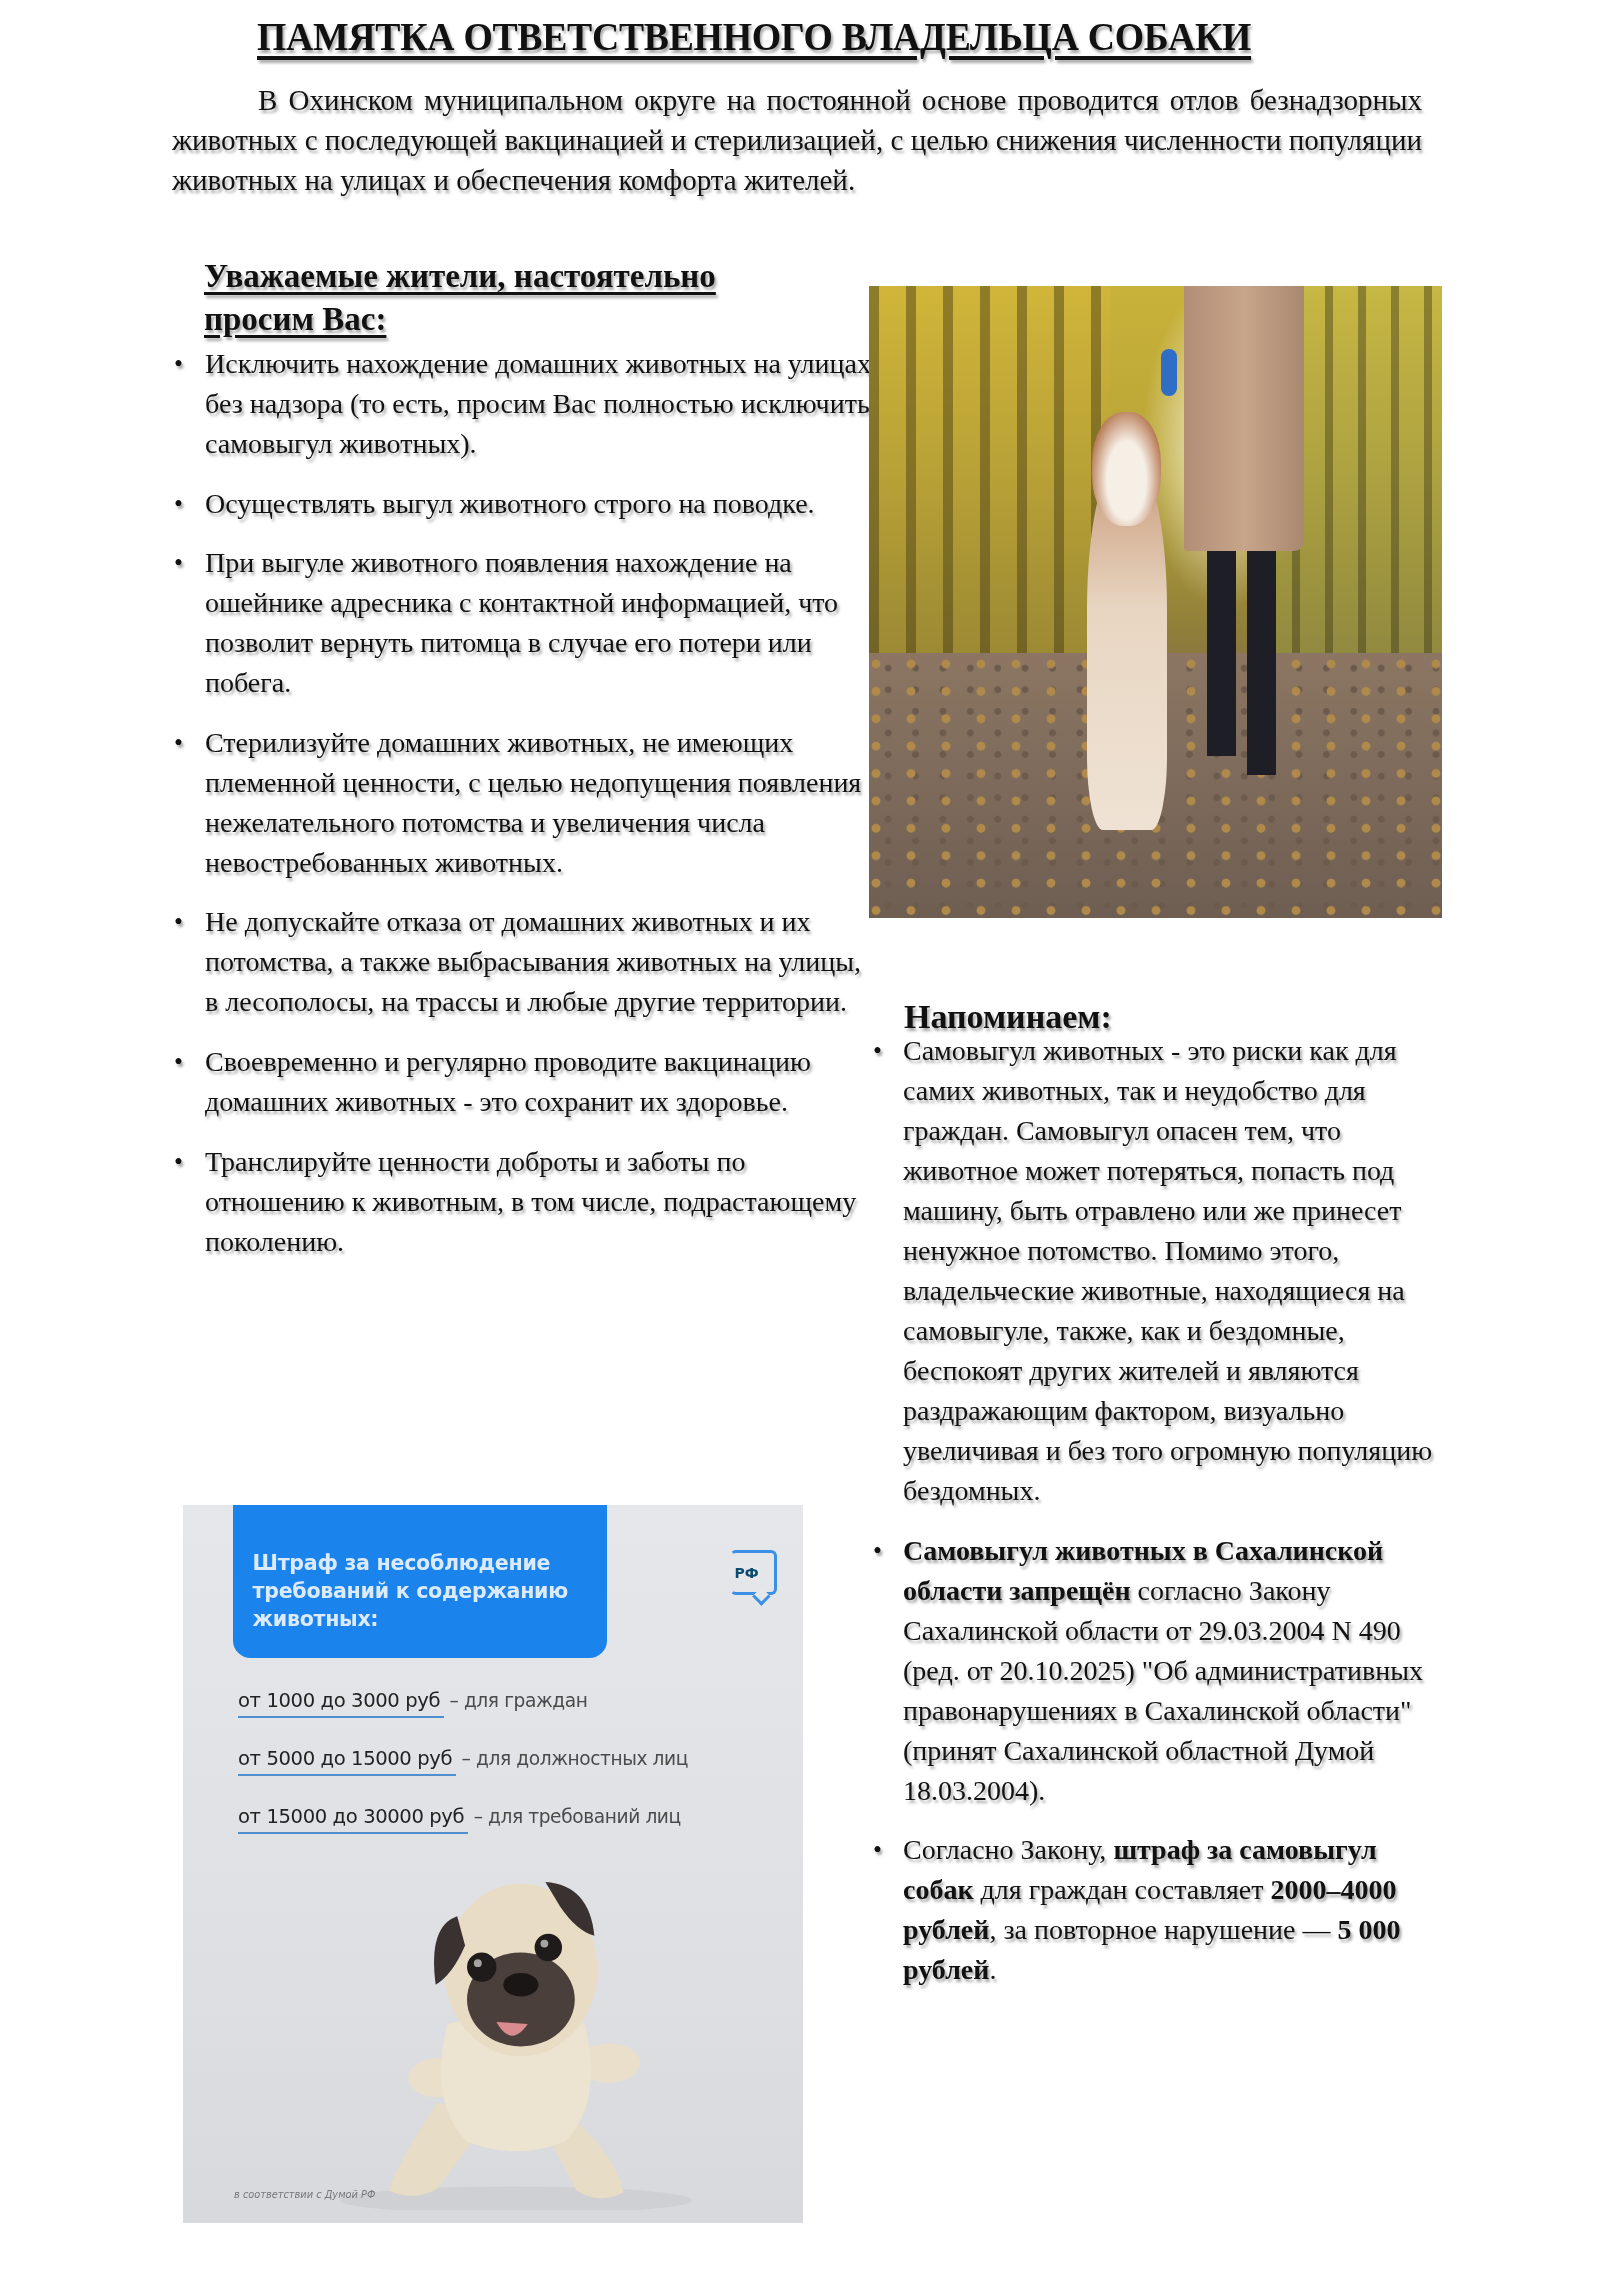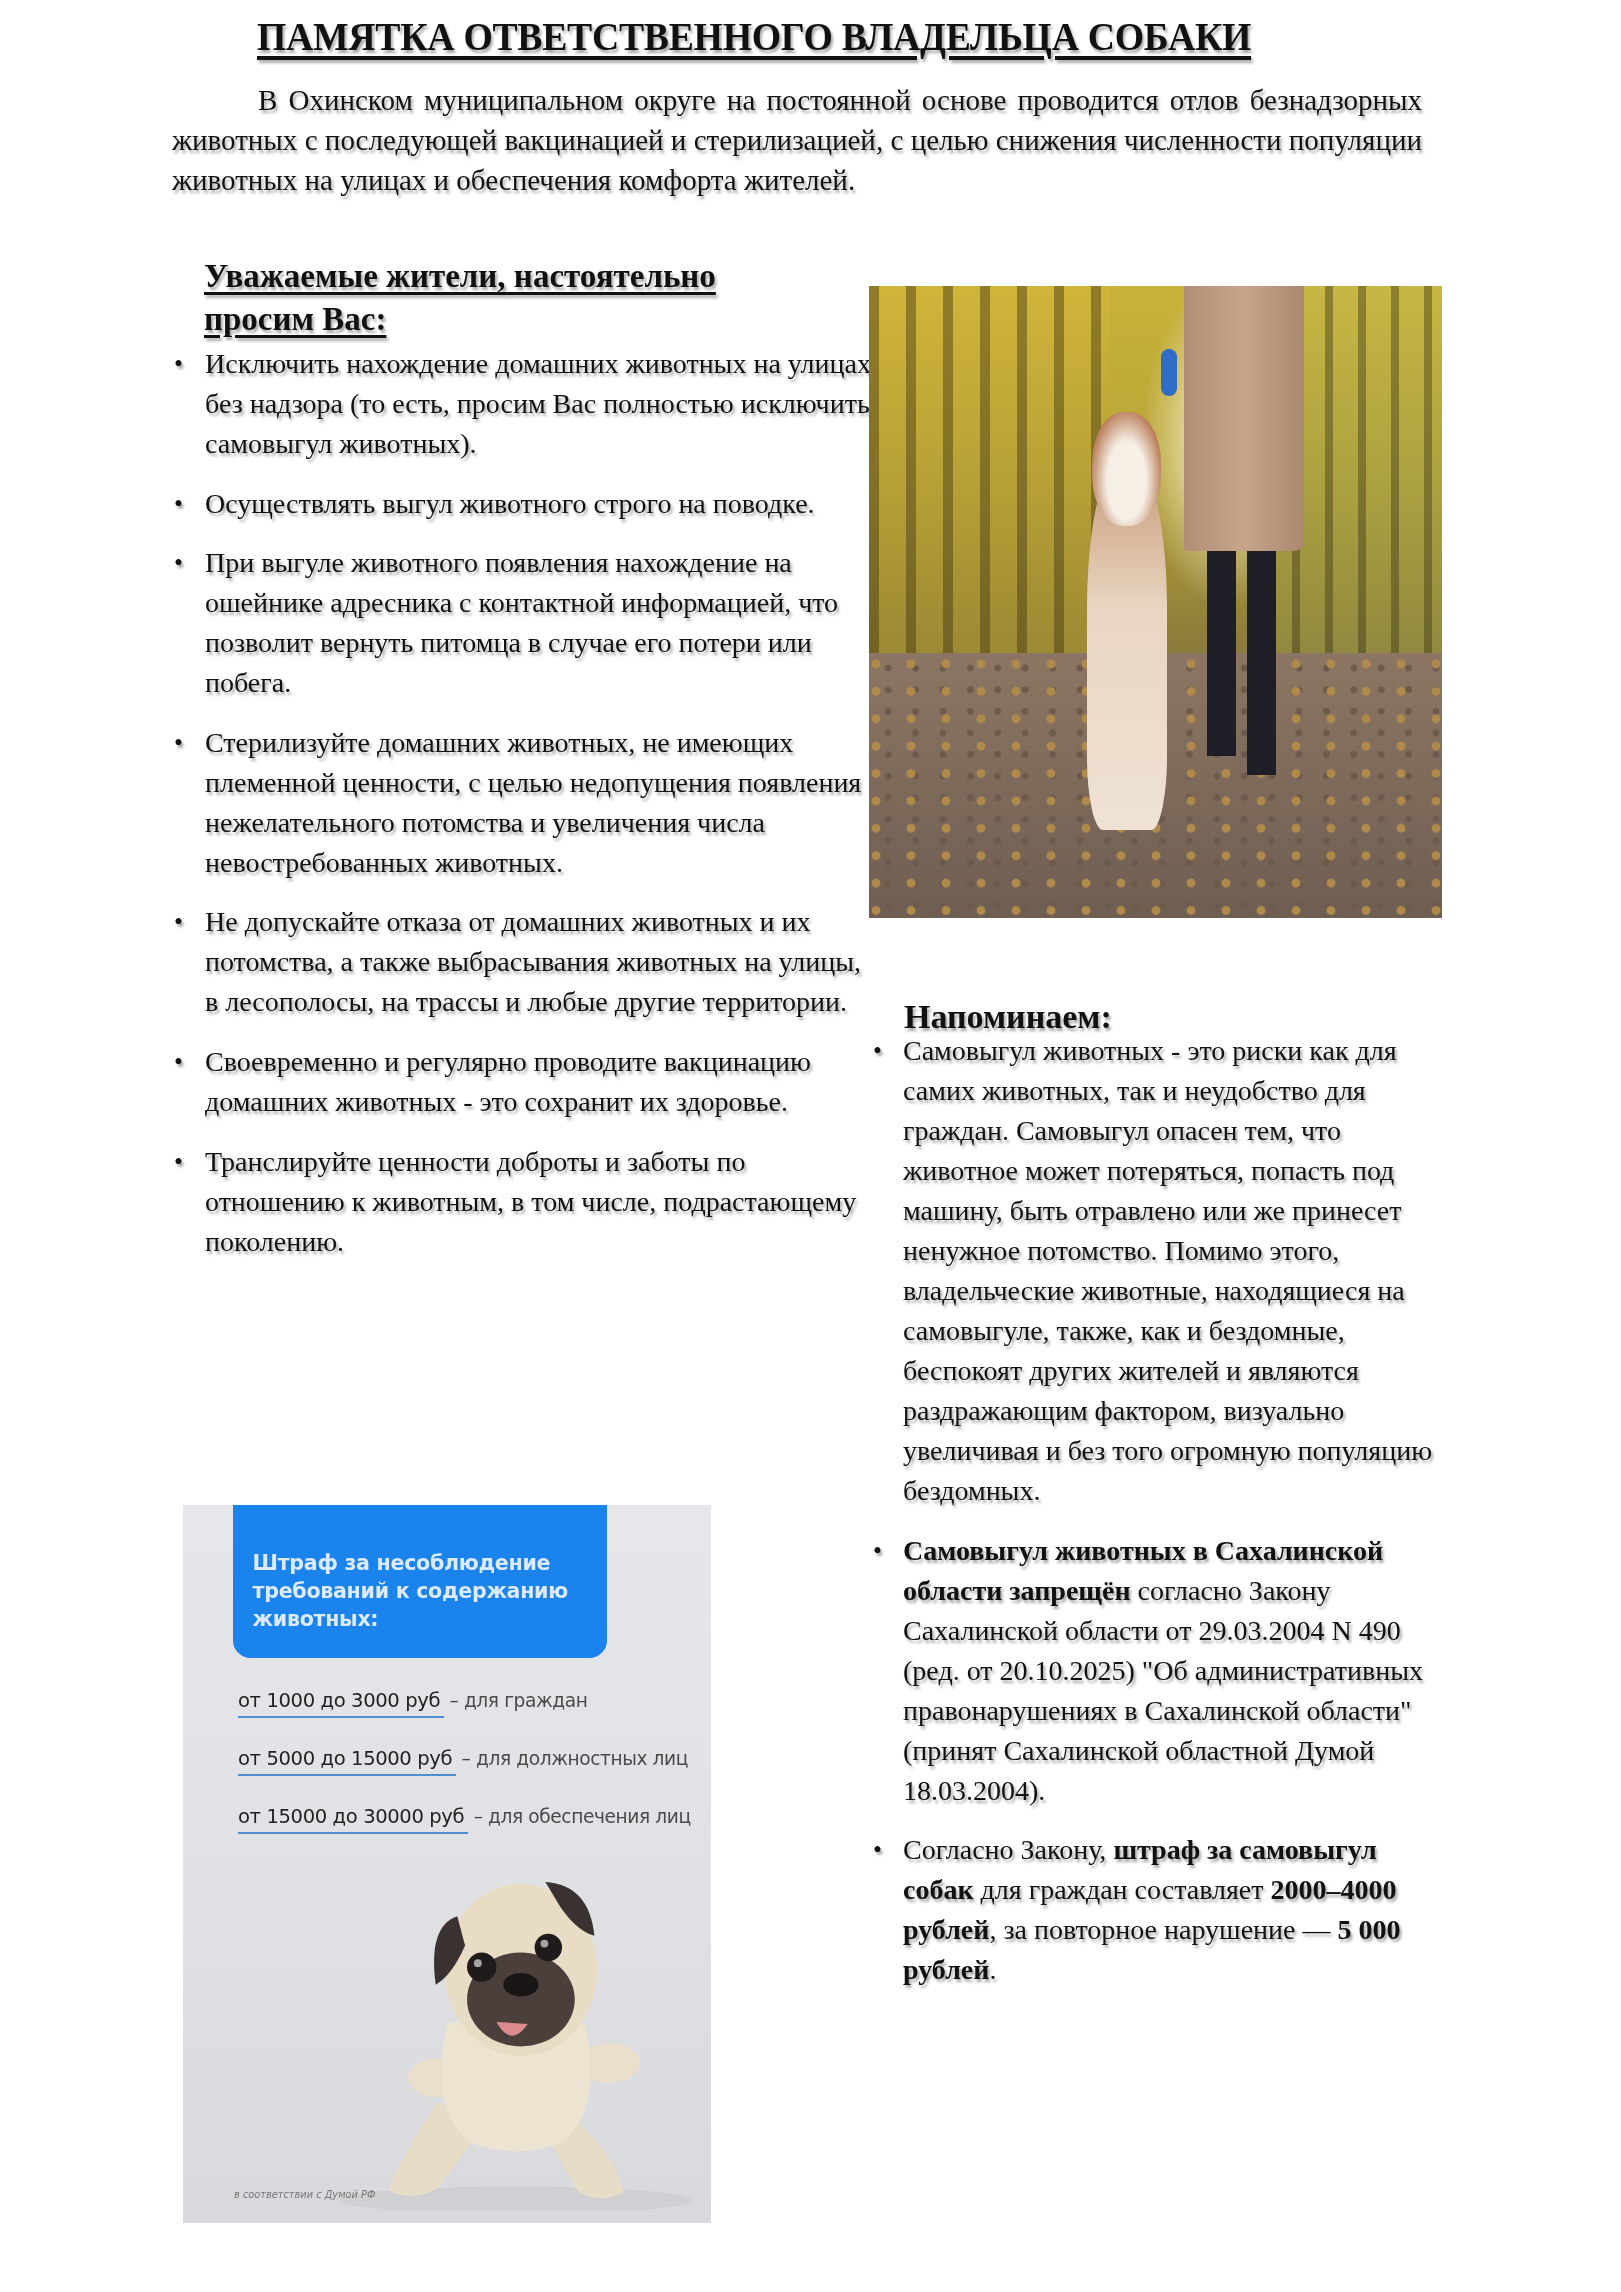--- a/index.html
+++ b/index.html
@@ -98,21 +98,21 @@
     text-decoration-thickness: 2.9px; text-underline-offset: 4.9px; margin-top: 44px;
   }
   .right-list {
     position: absolute; left: 871px; top: 1031px; width: 573px;
     list-style: none;
   }
   .right-list li { padding-left: 32px; }
 
   
   .fine-card {
-    position: absolute; left: 183px; top: 1505px; width: 528px; height: 718px;
+    position: absolute; left: 183px; top: 1505px; width: 620px; height: 718px;
     background: linear-gradient(180deg, #e6e7ea 0%, #dfe0e3 60%, #d8d9dc 100%);
     overflow: hidden;
     font-family: "DejaVu Sans", "Liberation Sans", sans-serif;
     padding-left: 27px;
   }
   .fine-card .blue-box {
     position: absolute; left: 50px; top: 0; width: 374px; height: 153px;
     background: #1a83ec; border-radius: 0 0 17.6px 17.6px;
     color: #dceafd; font-size: 20.6px; font-weight: bold; line-height: 28px;
     padding: 44px 0 0 19.6px; letter-spacing: -0.3px;
@@ -185,21 +185,21 @@
 </ul>
 
 <div class="fine-card">
   <div class="blue-box">Штраф за несоблюдение требований к содержанию животных:</div>
   <div class="rf-logo">
       <span>РФ</span>
     </div>
   <div class="fines">
     <div class="fine-row"><span class="amount">от 1000 до 3000 руб</span><span class="who"> – для граждан</span></div>
     <div class="fine-row"><span class="amount">от 5000 до 15000 руб</span><span class="who"> – для должностных лиц</span></div>
-    <div class="fine-row"><span class="amount">от 15000 до 30000 руб</span><span class="who"> – для обеспечения лиц</span></div>
+    <div class="fine-row"><span class="amount">от 15000 до 30000 руб</span><span class="who"> – для требований лиц</span></div>
   </div>
   <svg class="pug" viewBox="0 0 400 340">
     <ellipse cx="200" cy="330" rx="180" ry="14" fill="#c9cacd" opacity="0.6"></ellipse>
 
     <path d="M120 230 Q80 290 70 320 Q95 332 120 318 L170 250 Z" fill="#e7dcc6"></path>
     <path d="M250 240 Q300 280 310 322 Q285 335 262 320 L230 260 Z" fill="#e7dcc6"></path>
 
     <ellipse cx="120" cy="205" rx="30" ry="20" fill="#e9dfca"></ellipse>
     <ellipse cx="295" cy="190" rx="32" ry="20" fill="#e9dfca"></ellipse>
 

